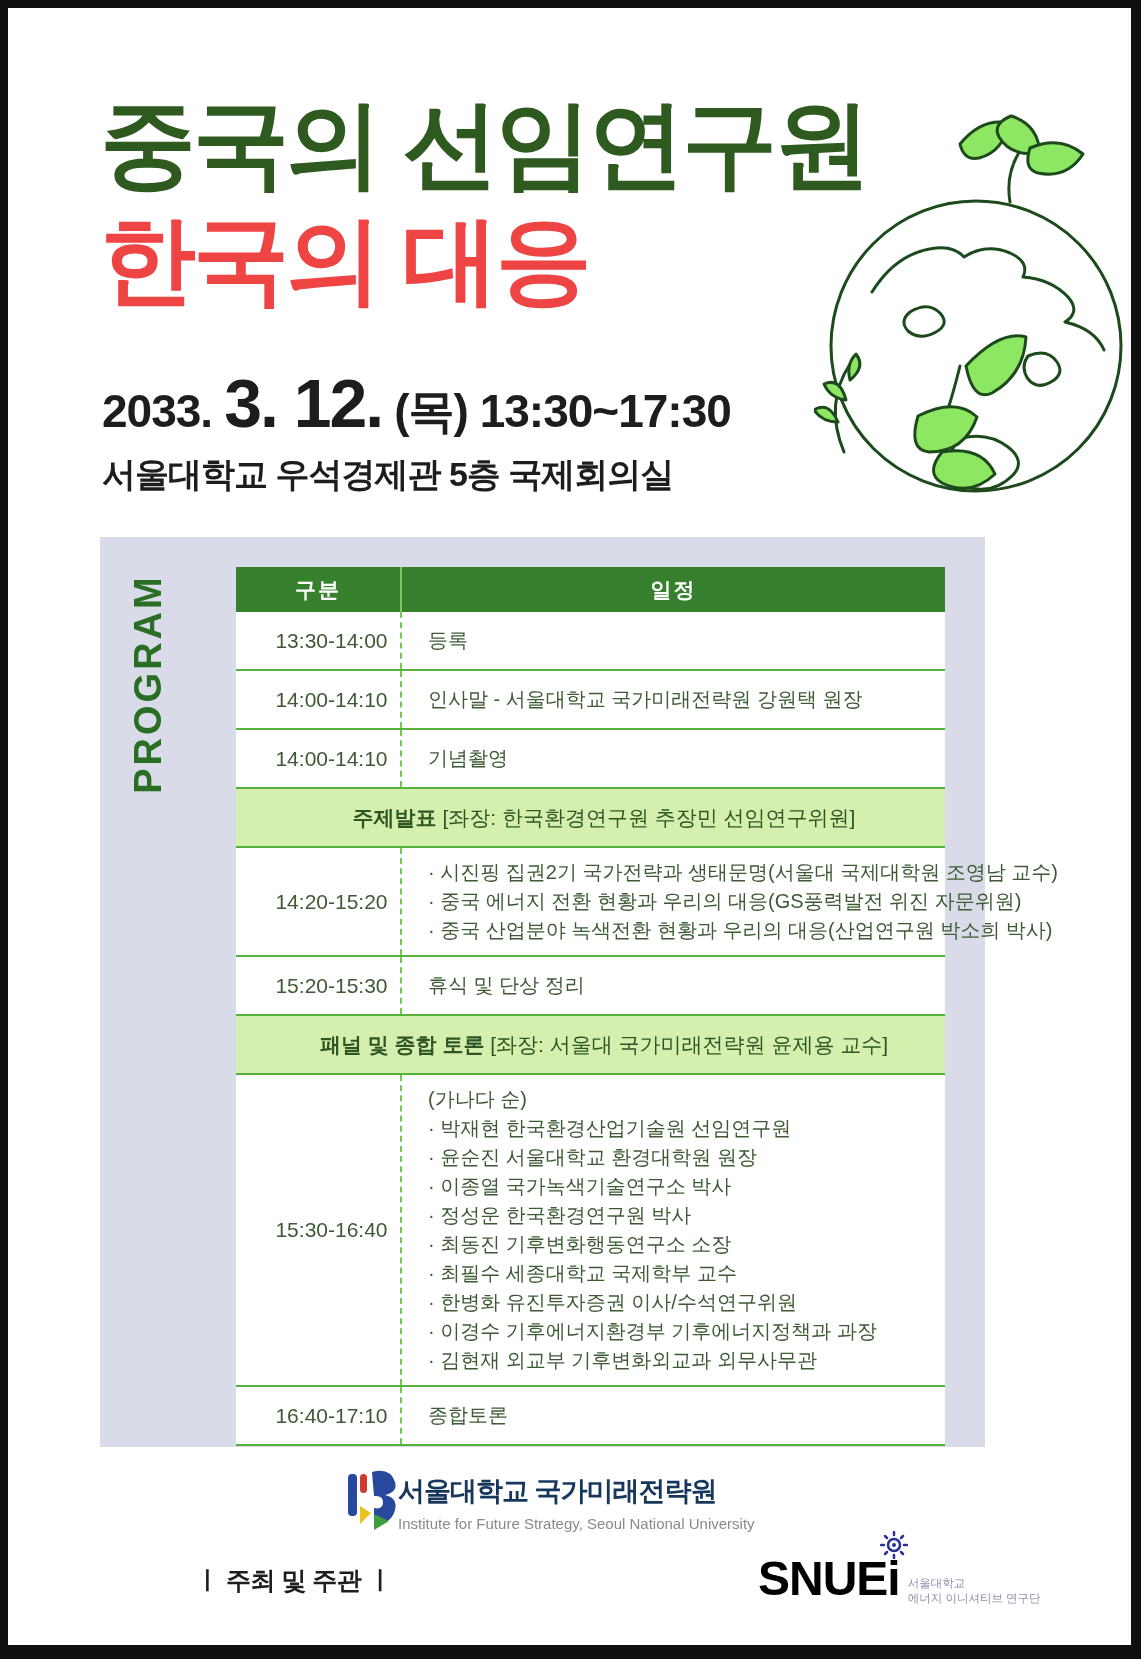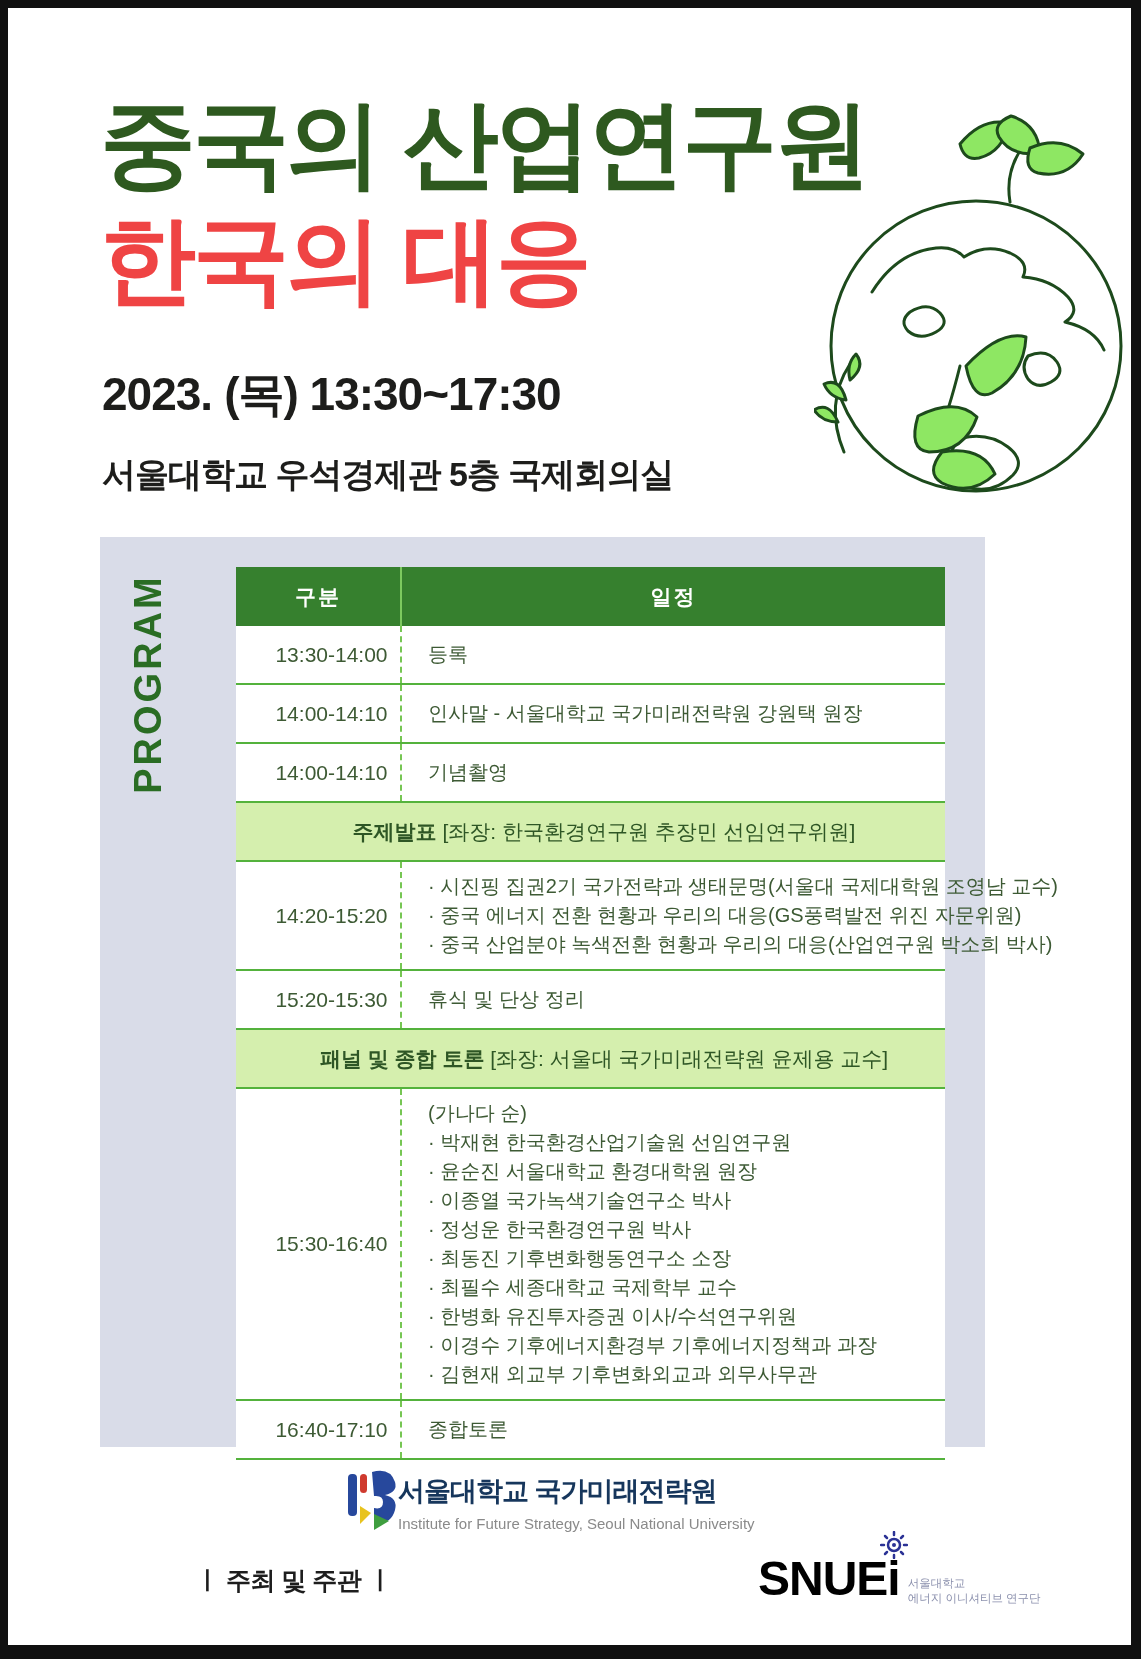--- a/index.html
+++ b/index.html
@@ -45,21 +45,21 @@
   }
   table.program-table{
     position:absolute;left:136px;top:30px;width:709px;
     border-collapse:collapse;table-layout:fixed;
     border-bottom:2px solid #54b23c;
   }
   .program-table col.c-time{width:165px;}
   .program-table col.c-sched{width:544px;}
   .program-table th{
     background:#36802e;color:#ffffff;font-size:21px;font-weight:700;
-    height:35px;padding:12px;letter-spacing:2px;
+    height:35px;padding:5px;letter-spacing:2px;
   }
   .program-table th.th-time{border-right:2px solid #7dc95f;}
   .program-table tbody tr{background:#ffffff;}
   .program-table tbody tr + tr td{border-top:2px solid #54b23c;}
   .program-table td{vertical-align:middle;padding-left:28px;}
   td.time-cell{
     text-align:center;font-size:21px;color:#3d5a34;height:55px;letter-spacing:0;
   }
   td.content-cell{
     border-left:2px dashed #76c653;padding:10px 8px 10px 26px;
@@ -86,21 +86,21 @@
   .snuei-word{font-size:48px;font-weight:800;color:#000000;letter-spacing:-1px;}
   .snuei-gear{position:absolute;right:-8px;top:-20px;width:28px;height:28px;}
   .snuei-kr{font-size:11.5px;color:#8b90ad;line-height:15px;white-space:nowrap;margin-top:24px;}
 </style>
 </head>
 <body>
 
 <div class="poster">
 
   <div class="title-block">
-    <div class="title-line l1">중국의 산업연구원</div>
+    <div class="title-line l1">중국의 선임연구원</div>
     <div class="title-line l2">한국의 대응</div>
   </div>
 
   <svg class="earth" viewBox="0 0 312 410" aria-hidden="true">
     <g fill="none" stroke="#1d4a1c" stroke-width="3" stroke-linecap="round" stroke-linejoin="round">
       <circle cx="162" cy="242" r="145"></circle>
       <path d="M58,188 q25,-40 64,-44 q18,-2 28,9 q22,-14 46,-4 q20,9 13,24 q28,2 45,20 q13,15 -3,25 q30,7 39,28"></path>
       <path d="M96,208 q18,-11 30,1 q10,11 -4,19 q-16,9 -28,-1 q-9,-10 2,-19 z"></path>
       <path d="M214,252 q19,-8 29,6 q8,12 -6,20 q-14,8 -23,-3 q-8,-12 0,-23 z"></path>
       <path d="M148,334 q26,-6 46,9 q18,14 5,28 q-20,20 -46,12 q-22,-8 -18,-27 q3,-15 13,-22 z"></path>
@@ -115,21 +115,22 @@
       <path d="M152,262 q34,-36 60,-29 q-2,38 -34,56 q-19,9 -26,-27 z"></path>
       <path d="M104,312 q38,-19 59,1 q-12,35 -48,35 q-21,-2 -11,-36 z"></path>
       <path d="M128,348 q40,-7 53,22 q-24,23 -53,9 q-17,-10 0,-31 z"></path>
       <path d="M32,296 q-16,-2 -22,-16 q16,-7 22,16 z"></path>
       <path d="M24,318 q-16,0 -24,-12 q15,-9 24,12 z"></path>
       <path d="M36,276 q-4,-16 6,-26 q10,13 -6,26 z"></path>
     </g>
   </svg>
 
   <div class="date-line">
-    <span class="date-part">2023.</span>
+    <span class="date-part">2033.</span>
+    <span class="date-big">3. 12.</span>
     <span class="date-part">(목) 13:30~17:30</span>
   </div>
   <div class="location">서울대학교 우석경제관 5층 국제회의실</div>
 
   <div class="program-panel">
     <div class="program-label">PROGRAM</div>
     <table class="program-table">
       <colgroup>
           <col class="c-time">
           <col class="c-sched">

